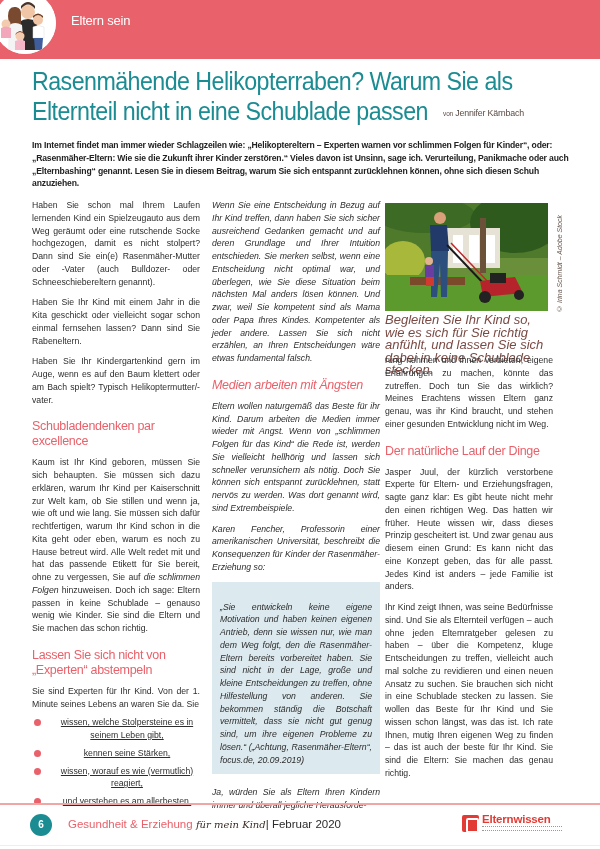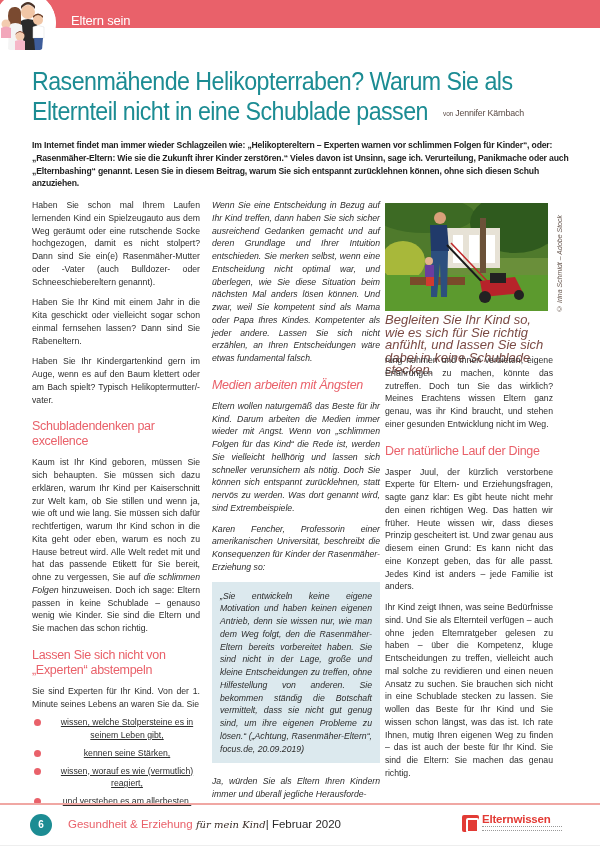--- a/index.html
+++ b/index.html
@@ -1,21 +1,21 @@
 <!DOCTYPE html>
 <html><head>
   <meta charset="utf-8">
   <style>
     * { box-sizing: border-box; margin: 0; padding: 0; }
     html, body { width: 600px; height: 849px; background: #ffffff; overflow: hidden; }
     body { position: relative; font-family: "DejaVu Sans", sans-serif; color: #2b2b2b; }
 
     
     .top-band {
-      position: absolute; left: 0; top: 0; width: 600px; height: 28px;
+      position: absolute; left: 0; top: 0; width: 600px; height: 59px;
       background: #e9616a;
     }
     .top-band .section-label {
       position: absolute; left: 71px; top: 13px;
       font-family: "Liberation Sans", sans-serif; font-size: 13px; color: #ffffff;
       letter-spacing: -0.2px;
     }
     .family-badge {
       position: absolute; left: -6px; top: -8px; width: 62px; height: 62px;
       border-radius: 50%; background: #ffffff; overflow: hidden;
@@ -60,21 +60,21 @@
     .col em { font-style: italic; }
 
     ul.bullets { list-style: none; margin-top: -2px; }
     ul.bullets li { position: relative; padding-left: 22px; margin-bottom: 5px; text-align: center; text-decoration: underline; }
     ul.bullets li .dot {
       position: absolute; left: 2px; top: 3px; width: 7px; height: 7px;
       border-radius: 50%; background: #e9616a;
     }
 
     .quote-box {
-      background: #dce9ee; padding: 8px 8px 8px 8px; margin: 6px 0 12px 0;
+      background: #dce9ee; padding: 19px 8px 8px 8px; margin: 6px 0 12px 0;
       text-align: justify;
     }
 
     
     .photo-wrap { position: absolute; left: 385px; top: 203px; width: 163px; height: 108px; overflow: hidden; }
     .photo-credit {
       position: absolute; left: 556px; top: 204px; width: 12px; height: 108px;
       writing-mode: vertical-rl; transform: rotate(180deg);
       font-family: "Liberation Sans", sans-serif; font-style: italic; font-size: 7px; color: #6a5a52;
       text-align: left; white-space: nowrap;

